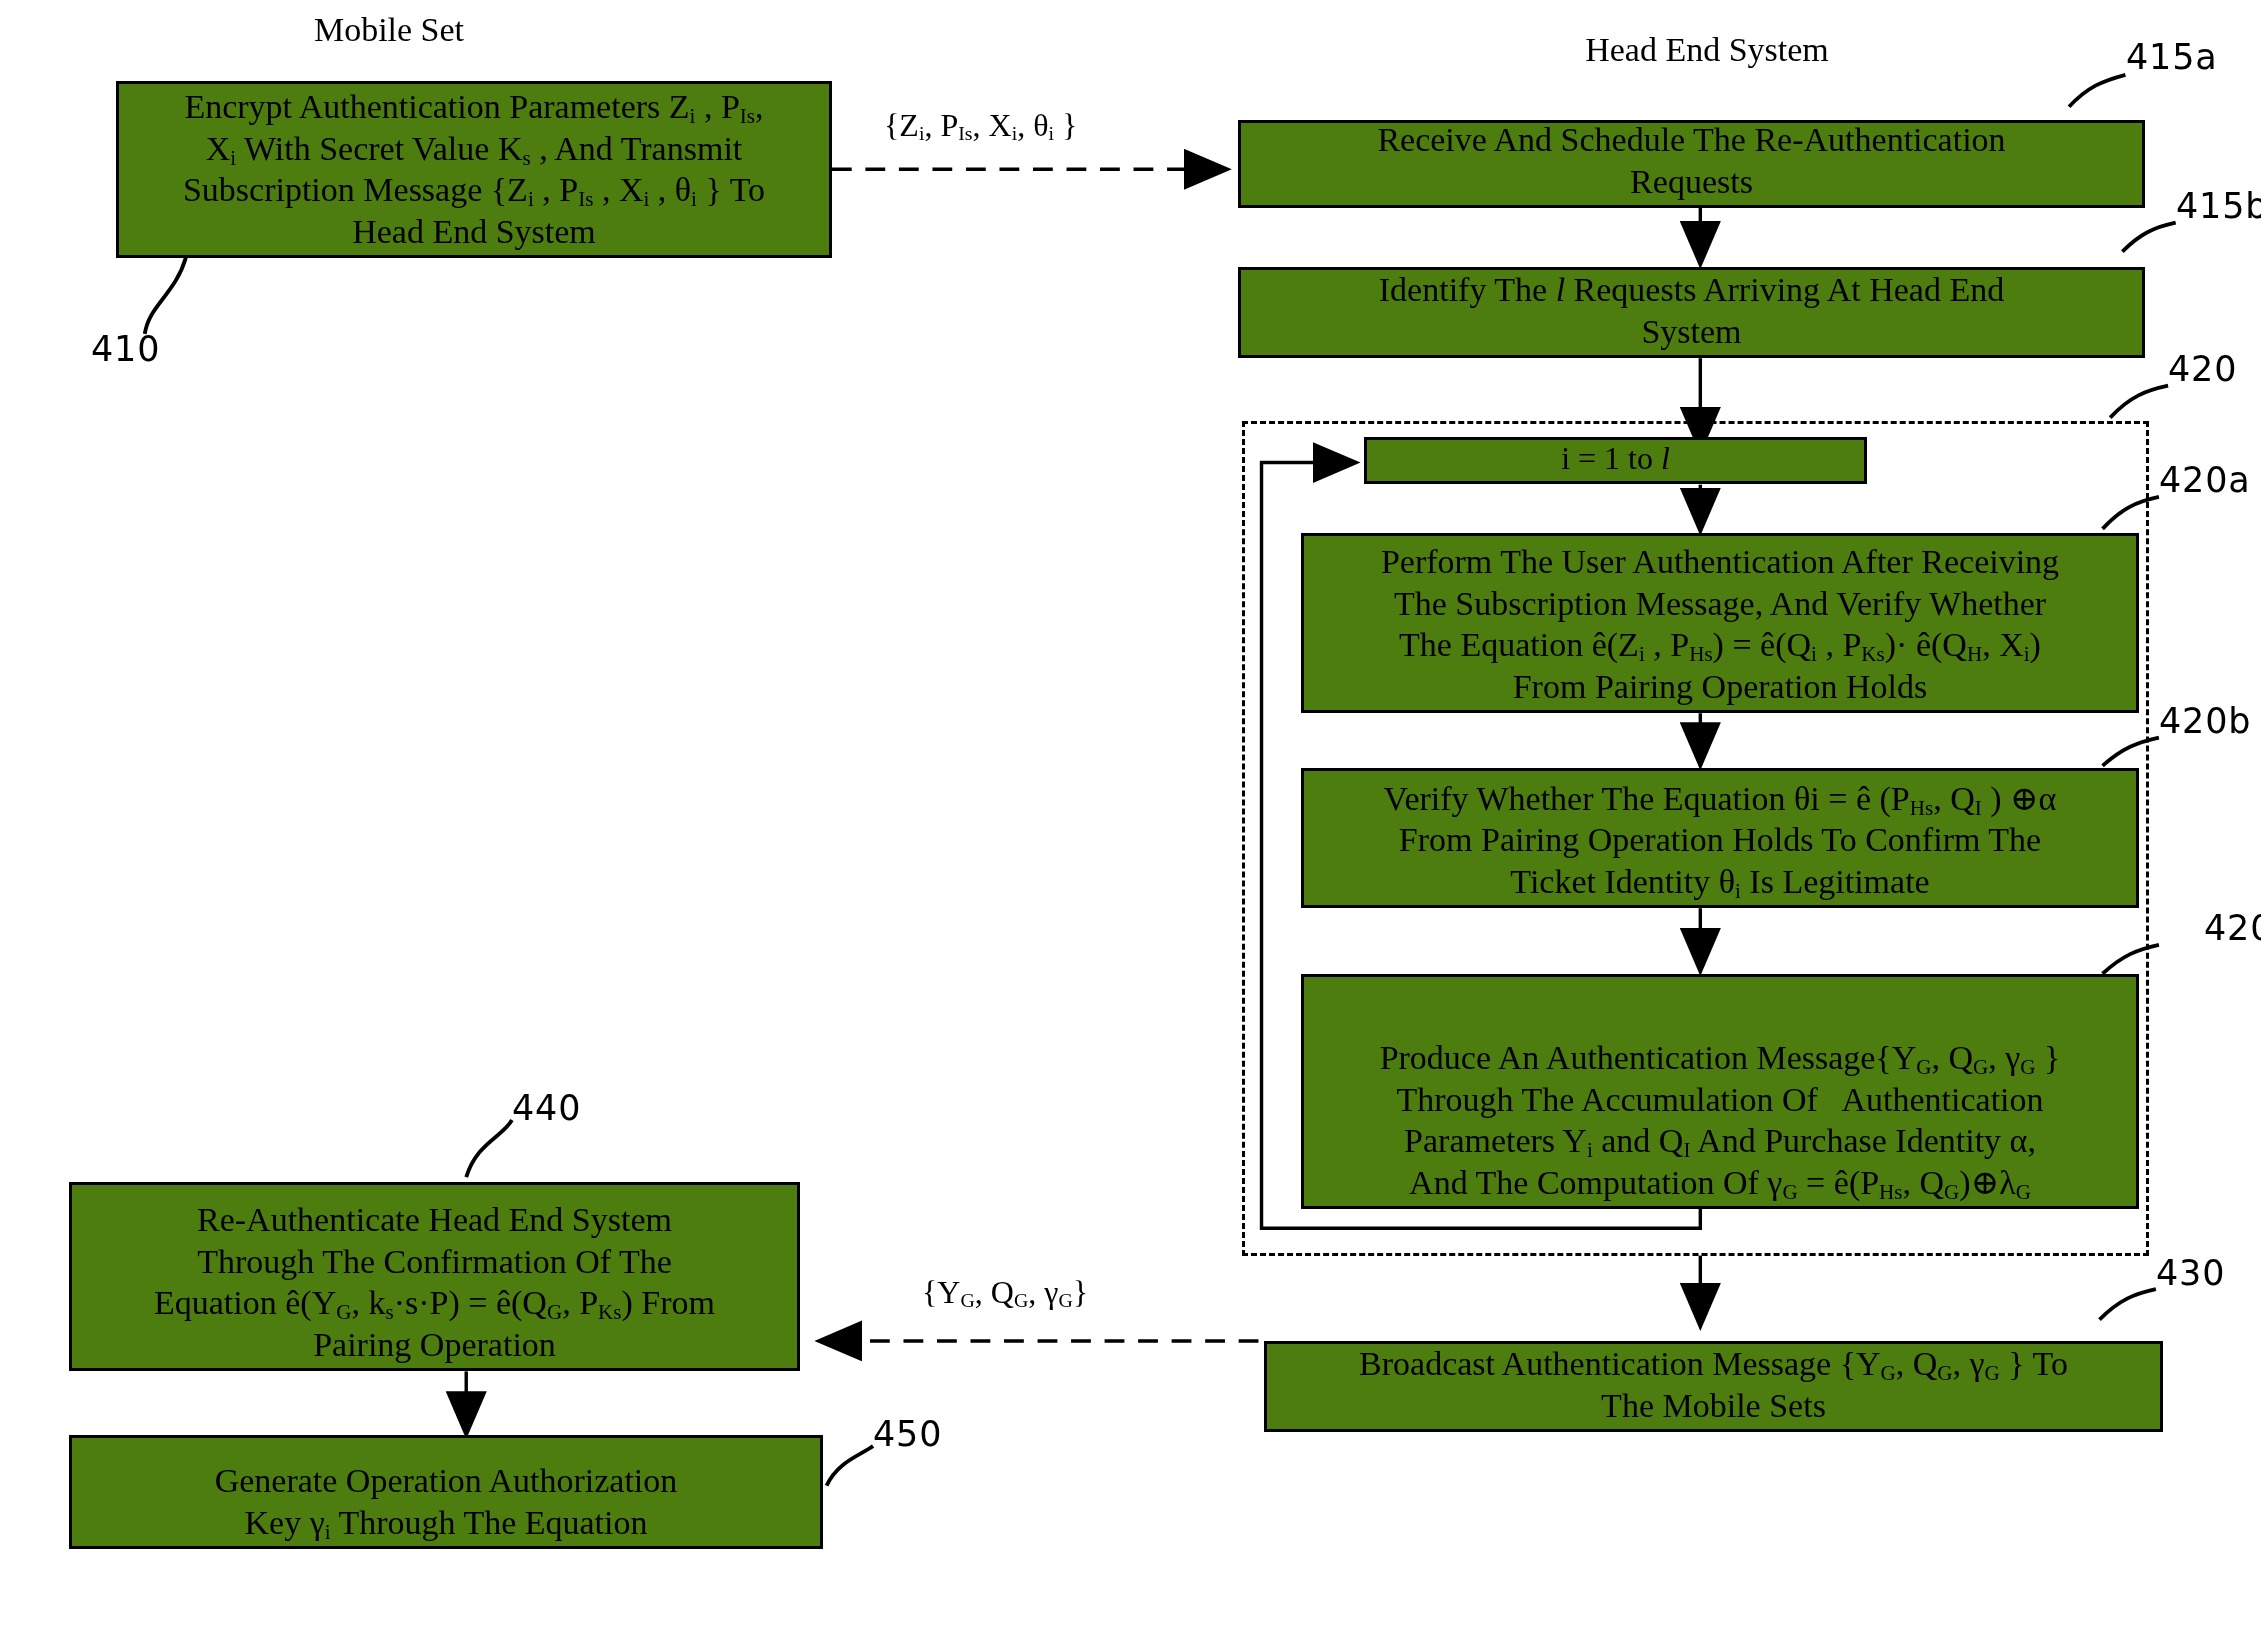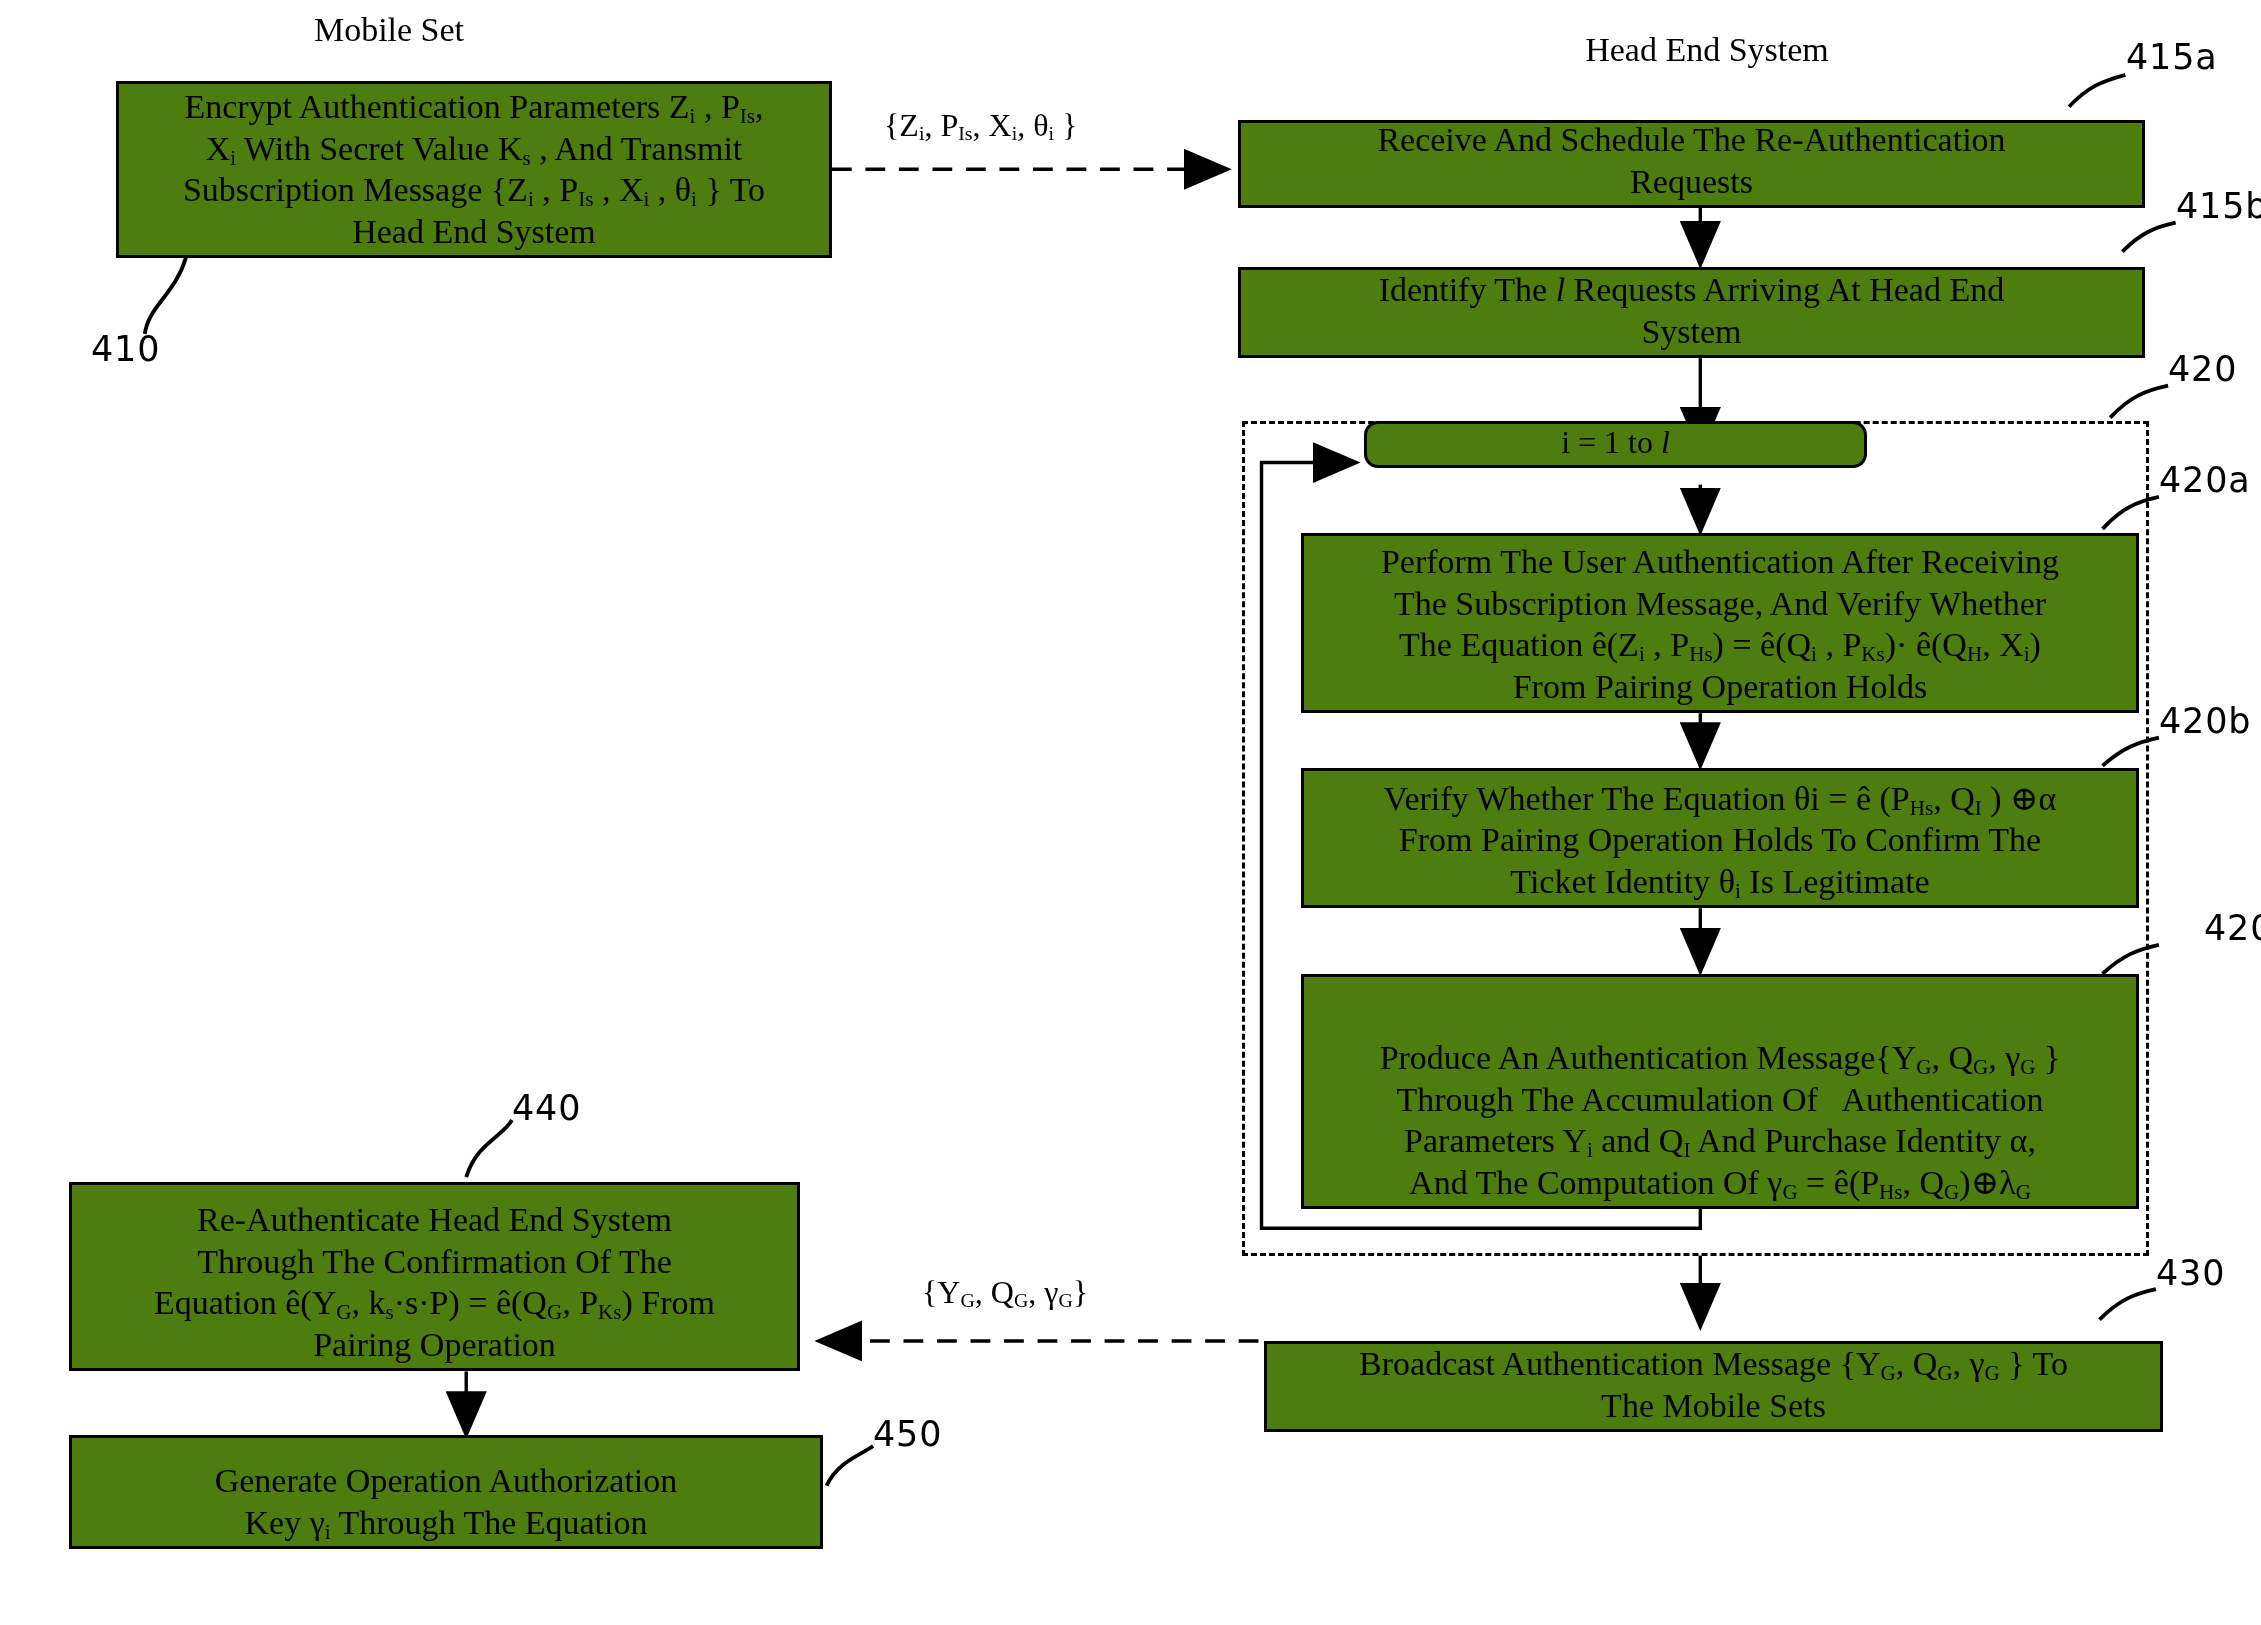--- a/index.html
+++ b/index.html
@@ -136,21 +136,21 @@
 
   <div class="box" style="left:1238px;top:267px;width:907px;height:91px;">
     <div class="inner">
       <div>Identify The <span class="it">l</span> Requests Arriving At Head End</div>
       <div>System</div>
     </div>
   </div>
 
   <div class="dashedbox" style="left:1242px;top:421px;width:907px;height:835px;"></div>
 
-  <div class="box" style="left:1364px;top:421px;width:503px;height:47px;font-size:32px;border-radius:14px;">
+  <div class="box" style="left:1364px;top:437px;width:503px;height:47px;font-size:32px;">
     <div class="inner">
       i = 1 to <span class="it">l</span>
     </div>
   </div>
 
   <div class="box" style="left:1301px;top:533px;width:838px;height:180px;">
     <div class="inner">
       <div>Perform The User Authentication After Receiving</div>
       <div>The Subscription Message, And Verify Whether</div>
       <div>The Equation ê(Z<sub>i</sub> , P<sub>Hs</sub>) = ê(Q<sub>i</sub> , P<sub>Ks</sub>)· ê(Q<sub>H</sub>, X<sub>i</sub>)</div>

